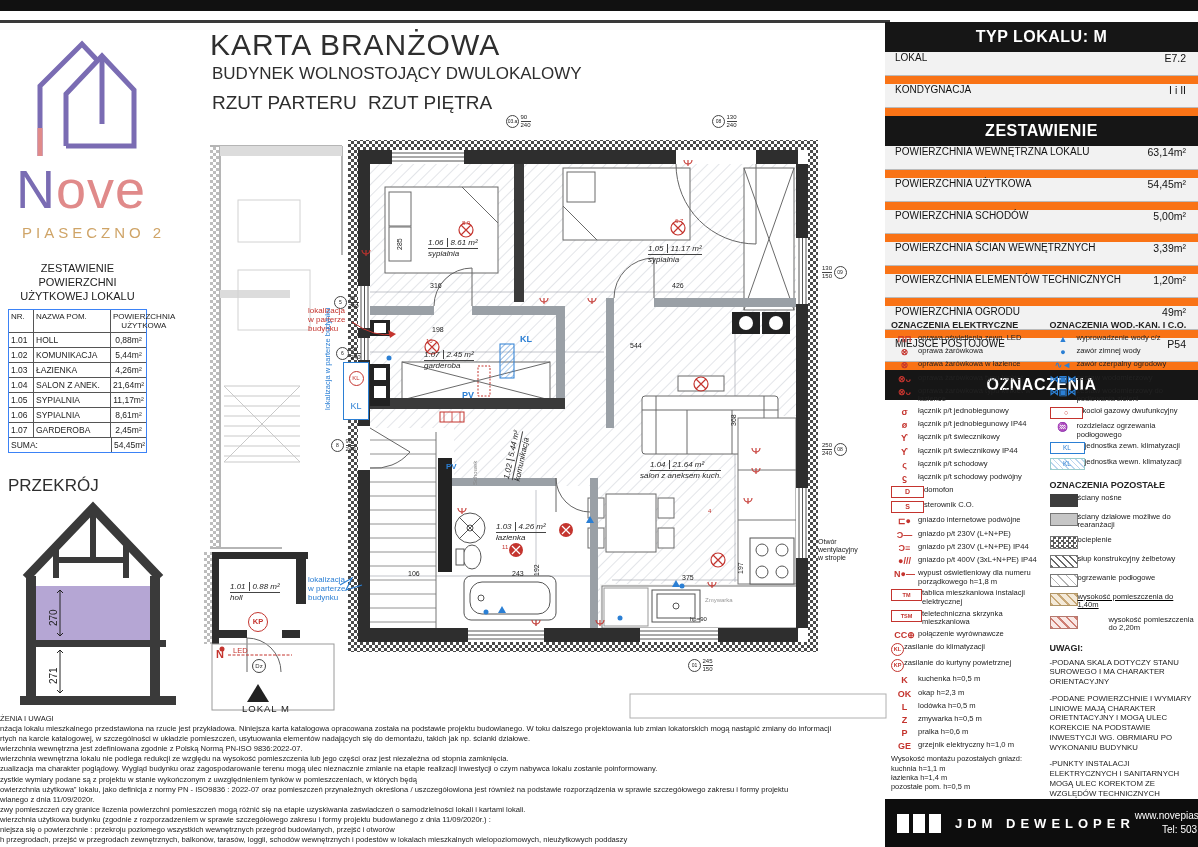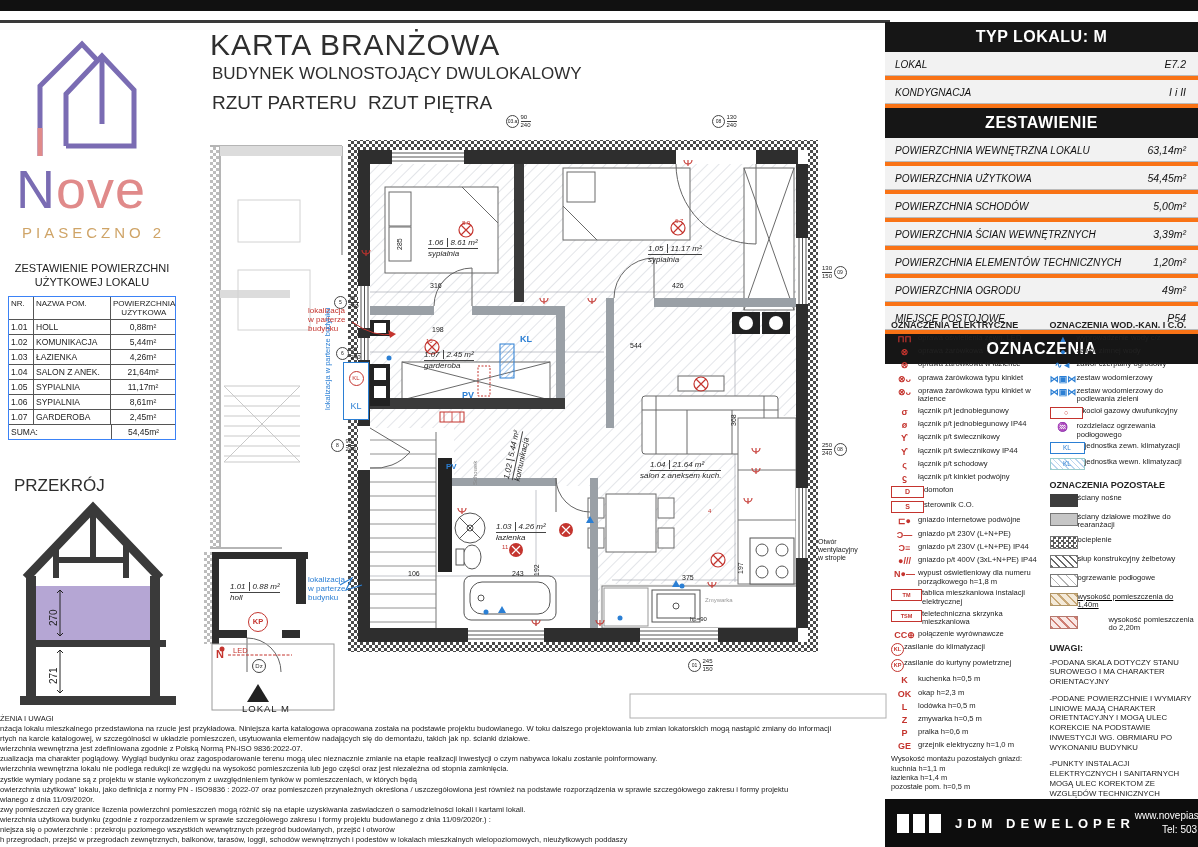--- a/index.html
+++ b/index.html
@@ -13,40 +13,40 @@
   .h-sub{left:212px;top:64px;font-size:17px;color:#2e2e2e;}
   .h-rzut1{left:212px;top:92px;font-size:19px;color:#2e2e2e;}
   .h-rzut2{left:368px;top:92px;font-size:19px;color:#2e2e2e;}
   
   .logo{left:10px;top:28px;width:180px;height:220px;}
   .logo-nove{position:absolute;left:6px;top:130px;font-size:54px;letter-spacing:1px;}
   .logo-n{color:#7a6cb3;}
   .logo-ove{color:#e08a8a;}
   .logo-sub{position:absolute;left:12px;top:196px;font-size:15px;letter-spacing:4px;color:#cfa467;}
   
-  .atable{left:8px;top:262px;width:168px;font-size:8.5px;color:#222;}
+  .atable{left:8px;top:262px;width:139px;font-size:8.5px;color:#222;}
   .atable .ttl{text-align:center;font-size:11px;line-height:1.25;margin-bottom:6px;}
   .tr{display:flex;border-bottom:1px solid #555;}
   .tbl-wrap{border:1px solid #3b82f6;}
   .th,.td{padding:2px 2px;border-right:1px solid #555;}
   .c-nr{width:20px;flex:none;}
   .c-nm{width:72px;flex:none;}
   .c-ar{flex:1;text-align:center;border-right:none;}
   .thead{display:flex;border-bottom:1px solid #555;font-size:8px;}
   .sum-row{display:flex;}
   .sum-l{width:98px;flex:none;padding:2px;border-right:1px solid #555;}
   .sum-v{flex:1;text-align:center;padding:2px;}
   
-  .h-przekroj{left:14px;top:476px;font-size:17px;color:#2e2e2e;}
+  .h-przekroj{left:8px;top:476px;font-size:17px;color:#2e2e2e;}
   .sect{left:8px;top:498px;width:180px;height:225px;}
   .sect-dim{position:absolute;font-size:10px;color:#222;transform:rotate(-90deg);transform-origin:0 0;}
   
   .panel{left:885px;top:22px;width:313px;}
   .p-head{background:#161616;color:#fff;text-align:center;font-size:16px;font-weight:bold;padding:6px 0;letter-spacing:.5px;}
-  .p-row{display:flex;justify-content:space-between;align-items:center;background:#f2f2f2;border-bottom:4px solid #f97316;box-shadow:inset 0 -1px 0 #bbb;height:24px;font-size:10px;color:#111;font-style:italic;}
+  .p-row{display:flex;justify-content:space-between;background:#f2f2f2;border-bottom:8px solid #f97316;box-shadow:inset 0 -1px 0 #bbb;height:24px;font-size:10px;color:#111;}
   .p-row .lbl{padding-left:10px;}
   .p-row .val{padding-right:12px;font-size:10.5px;}
   
   .legend{left:885px;top:312px;width:313px;display:flex;gap:4px;}
   .leg-col{flex:1;padding:5px 2px 0 6px;}
   .leg-h{font-size:9px;font-weight:bold;color:#222;margin:3px 0 4px 0;}
   .leg-row{display:flex;align-items:flex-start;margin-bottom:3.2px;}
   .leg-ic{width:27px;flex:none;text-align:center;font-size:9px;line-height:10px;color:#c4342e;font-weight:bold;}
   .leg-lb{flex:1;font-size:7.6px;line-height:1.12;color:#222;}
   .g-box{display:inline-block;border:1px solid #c4342e;padding:0 2px;font-size:7px;}
@@ -680,21 +680,21 @@
           <span class="leg-lb">łącznik p/t świecznikowy IP44</span>
         </div>
 
         <div class="leg-row">
           <span class="leg-ic">ς</span>
           <span class="leg-lb">łącznik p/t schodowy</span>
         </div>
 
         <div class="leg-row">
           <span class="leg-ic">ϛ</span>
-          <span class="leg-lb">łącznik p/t kinkiet podwójny</span>
+          <span class="leg-lb">łącznik p/t schodowy podwójny</span>
         </div>
 
         <div class="leg-row">
           <span class="leg-ic g-box">D</span>
           <span class="leg-lb">domofon</span>
         </div>
 
         <div class="leg-row">
           <span class="leg-ic g-box">S</span>
           <span class="leg-lb">sterownik C.O.</span>
@@ -886,22 +886,22 @@
     </div>
   </div>
 </div>
 
 <div class="abs fnotes">
 
 <div><span>ŻENIA I UWAGI</span></div>
     <div><span>nżacja lokalu mieszkalnego przedstawiona na rzucie jest przykładowa. Niniejsza karta katalogowa opracowana została na podstawie projektu budowlanego. W toku dalszego projektowania lub zmian lokatorskich mogą nastąpić zmiany do informacji</span></div>
     <div><span>rtych na karcie katalogowej, w szczególności w układzie pomieszczeń, usytuowania elementów nadających się do demontażu, takich jak np. ścianki działowe.</span></div>
     <div><span>wierzchnia wewnętrzna jest zdefiniowana zgodnie z Polską Normą PN-ISO 9836:2022-07.</span></div>
+    <div><span>wierzchnia wewnętrzna lokalu nie podlega redukcji ze względu na wysokość pomieszczenia lub jego części oraz jest niezależna od stopnia zamknięcia.</span></div>
     <div><span>zualizacja ma charakter poglądowy. Wygląd budynku oraz zagospodarowanie terenu mogą ulec nieznacznie zmianie na etapie realizacji inwestycji o czym nabywca lokalu zostanie poinformowany.</span></div>
-    <div><span>wierzchnia wewnętrzna lokalu nie podlega redukcji ze względu na wysokość pomieszczenia lub jego części oraz jest niezależna od stopnia zamknięcia.</span></div>
     <div><span>zystkie wymiary podane są z projektu w stanie wykończonym z uwzględnieniem tynków w pomieszczeniach, w których będą</span></div>
     <div><span>owierzchnia użytkowa" lokalu, jako definicja z normy PN - ISO9836 : 2022-07 oraz pomieszczeń przynależnych określona / uszczegółowiona jest również na podstawie rozporządzenia w sprawie szczegółowego zakresu i formy projektu</span></div>
     <div><span>wlanego z dnia 11/09/2020r.</span></div>
     <div><span>zwy pomieszczeń czy granice liczenia powierzchni pomieszczeń mogą różnić się na etapie uzyskiwania zaświadczeń o samodzielności lokali i kartami lokali.</span></div>
     <div><span>wierzchnia użytkowa budynku (zgodnie z rozporzadzeniem w sprawie szczegółowego zakresu i formy projektu budowlanego z dnia 11/09/2020r.) :</span></div>
     <div><span>niejsza się o powierzchnie : przekroju poziomego wszystkich wewnętrznych przegród budowlanych, przejść i otworów</span></div>
     <div><span>h przegrodach, przejść w przegrodach zewnętrznych, balkonów, tarasów, loggii, schodów wewnętrznych i podestów w lokalach mieszkalnych wielopoziomowych, nieużytkowych poddaszy</span></div>
   </div>
 
 <div class="abs footer">

